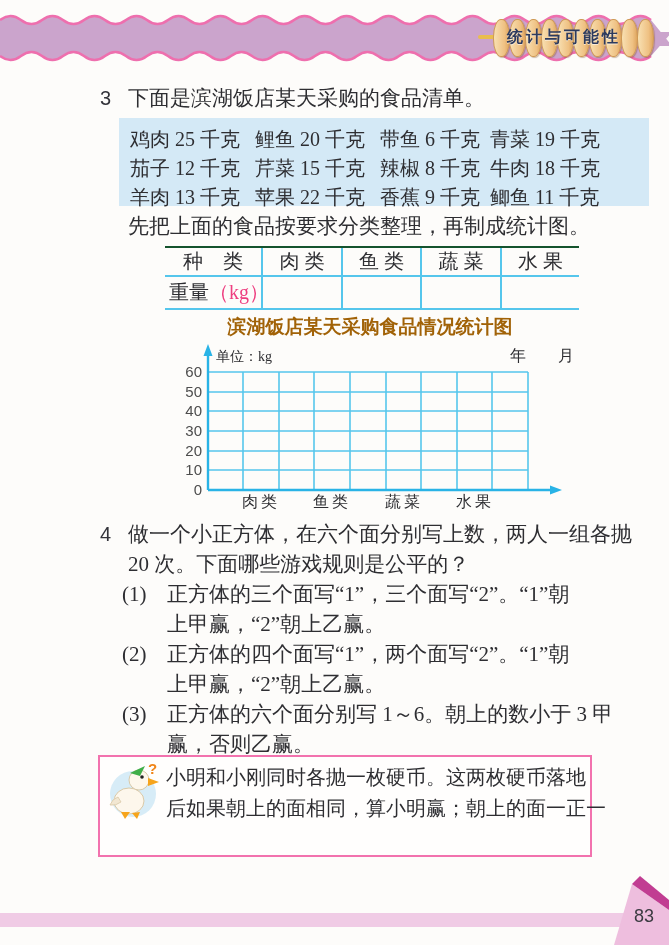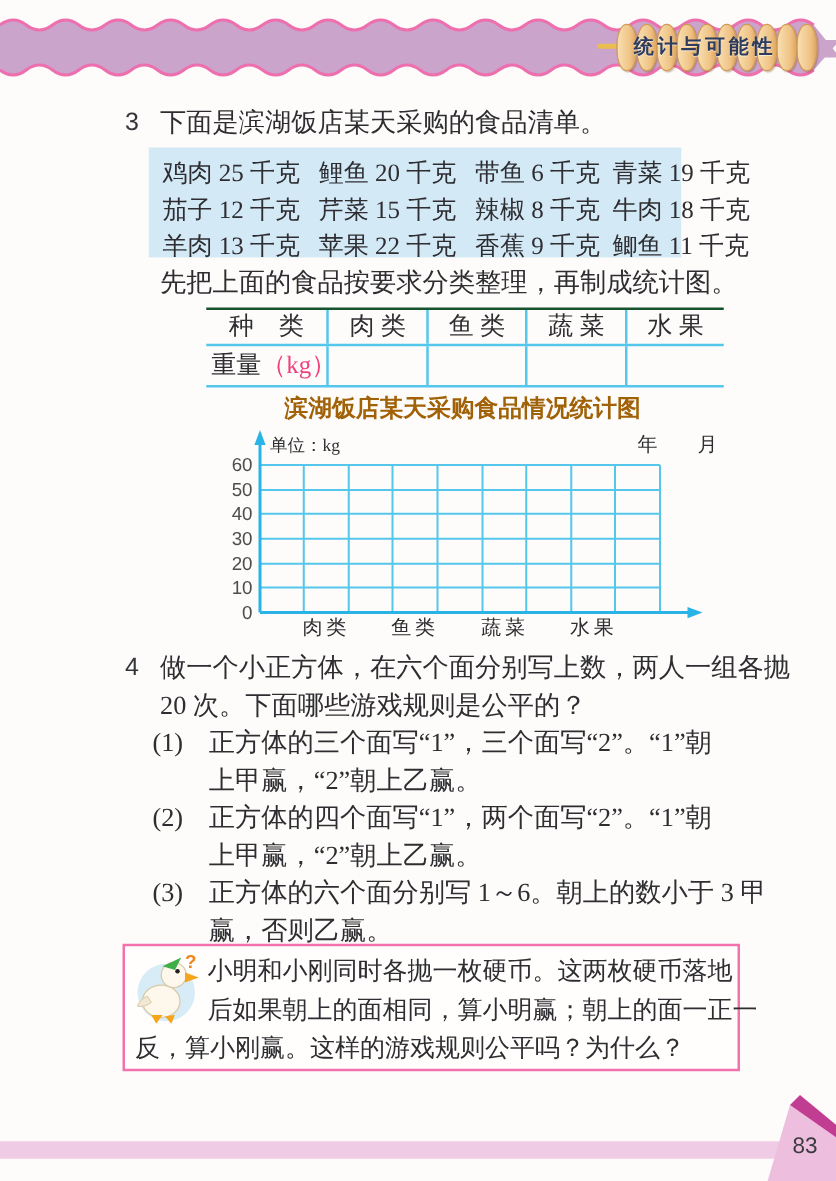--- a/index.html
+++ b/index.html
@@ -17,21 +17,21 @@
   .badge .bead{width:15px;height:36px;margin-right:-1px;border:1px solid #cf9a55;border-radius:8px/18px;
     background:linear-gradient(90deg,#f8e0b2,#efc183 70%,#dfa660);box-shadow:1px 1px 1px rgba(120,70,30,.35);}
   .badge .badge-text{position:absolute;left:0;top:11px;width:172px;text-align:center;
     font-size:16px;font-weight:bold;color:#2d3b5e;letter-spacing:3px;text-shadow:0 1px 0 rgba(255,255,255,.55);}
   
   .prob-row{position:absolute;display:flex;font-size:21px;line-height:28px;}
   .prob-num{width:28px;flex:none;font-family:"Liberation Sans","DejaVu Sans",sans-serif;font-size:20px;color:#33333a;}
   .p3{left:100px;top:84px;}
   .nowrap{white-space:nowrap;}
   
-  .food-box{position:absolute;left:119px;top:118px;width:426px;height:88px;background:#d4e9f6;
+  .food-box{position:absolute;left:119px;top:118px;width:530px;height:88px;background:#d4e9f6;
     display:grid;grid-template-columns:125px 125px 110px 112px;align-content:start;
     padding-top:7px;box-sizing:border-box;}
   .food-box .cell{height:29px;line-height:29px;padding-left:11px;font-size:20px;white-space:nowrap;}
   
   .instruction{position:absolute;left:128px;top:212px;font-size:21px;}
   
   .cls-table{position:absolute;left:165px;top:246px;width:414px;
     border-top:2px solid #14532d;border-bottom:2px solid #55c6ec;font-size:20px;}
   .cls-row{display:flex;}
   .cls-row.head{border-bottom:2px solid #55c6ec;}
@@ -219,21 +219,20 @@
       <circle cx="31" cy="17" r="10" fill="#fdf7ec" stroke="#d9c9a8" stroke-width="1"></circle>
       <polygon points="40,15 51,19 40,23" fill="#f6a41c"></polygon>
       <polygon points="22,10 37,3 32,13" fill="#3fae49"></polygon>
       <circle cx="34" cy="14" r="1.8" fill="#222"></circle>
       <polygon points="13,49 22,49 17,56" fill="#f6a41c"></polygon>
       <polygon points="24,50 32,49 29,56" fill="#f6a41c"></polygon>
       <text x="40" y="11" font-size="15" font-weight="bold" fill="#f08519" font-family="Liberation Sans, sans-serif">?</text>
     </svg>
     <div class="nowrap">小明和小刚同时各抛一枚硬币。这两枚硬币落地</div>
     <div class="nowrap">后如果朝上的面相同，算小明赢；朝上的面一正一</div>
-    <div class="nowrap">反，算小刚赢。这样的游戏规则公平吗？为什么？</div>
   </div>
 
   <div class="footer-bar"></div>
   <svg class="corner" width="61" height="71" viewBox="0 0 61 71">
     <polygon points="6,71 24,10 61,36 61,71" fill="#eebede"></polygon>
     <polygon points="24,10 61,36 61,26 32,2" fill="#c13d92"></polygon>
     <text x="26" y="48" font-size="18" fill="#3a3a40" font-family="Liberation Sans, DejaVu Sans, sans-serif">83</text>
   </svg>
 
 </div>

